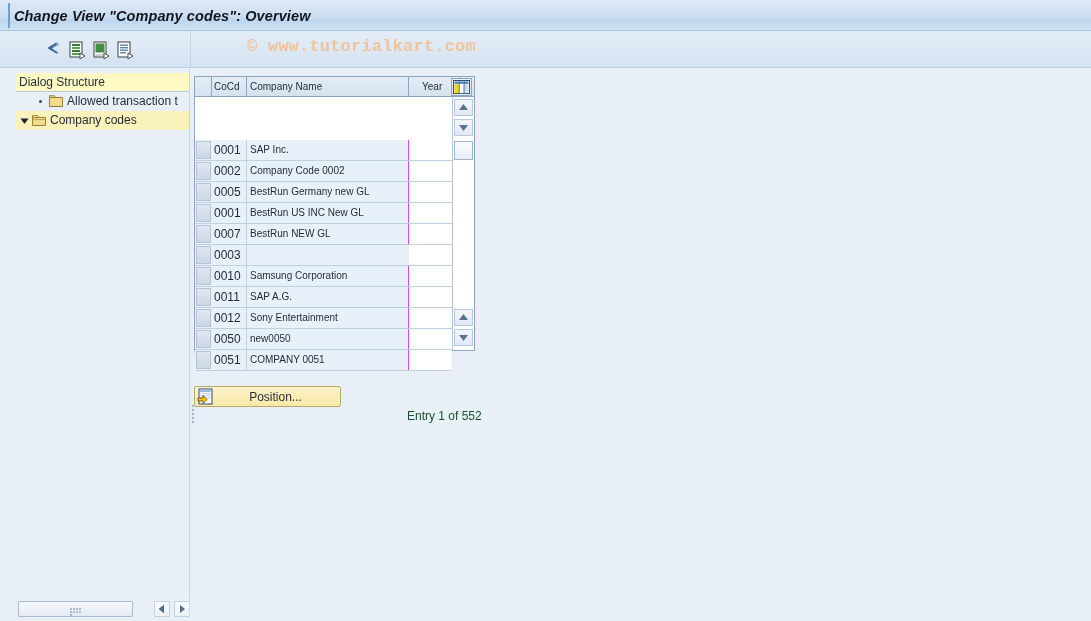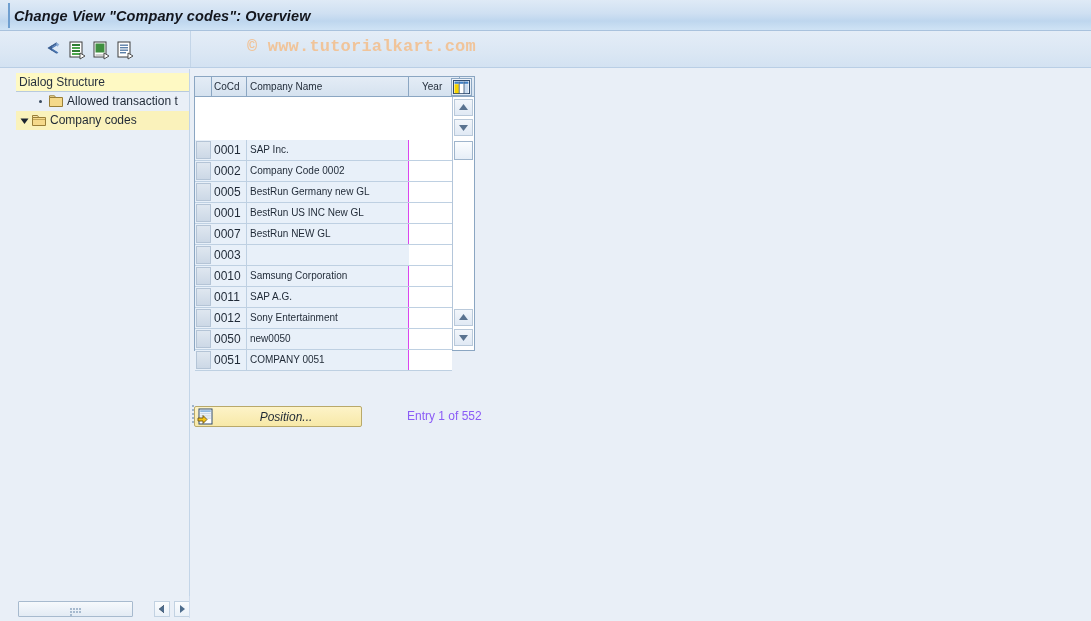--- a/index.html
+++ b/index.html
@@ -320,29 +320,28 @@
     box-sizing: border-box;
     cursor: pointer;
   }
   .sbtn.up2   { top: 212px; }
   .sbtn.dn2   { top: 232px; }
 
   
   #position-btn {
     position: absolute;
     left: 194px;
-    top: 406px;
-    width: 168px;
+    top: 386px;
+    width: 147px;
     height: 21px;
     background: linear-gradient(to bottom,#fdf3c8,#f7e9a8);
     border: 1px solid #b9a96a;
     border-radius: 2px;
     box-sizing: border-box;
     cursor: pointer;
-    font-style: italic;
   }
   #position-btn .pb-icon {
     position: absolute;
     left: 2px; top: 1px;
     width: 17px; height: 17px;
   }
   #position-btn .pb-label {
     position: absolute;
     left: 0; right: 0;
     top: 3px;
@@ -350,21 +349,21 @@
     font-size: 12px;
     color: #1f2936;
     padding-left: 16px;
     white-space: nowrap;
   }
   #entry-count {
     position: absolute;
     left: 407px;
     top: 409px;
     font-size: 12px;
-    color: #8b5cf6;
+    color: #14532d;
     white-space: nowrap;
   }
 
   
   #hscroll {
     position: absolute;
     left: 8px;
     top: 601px;
     width: 178px;
     height: 17px;

